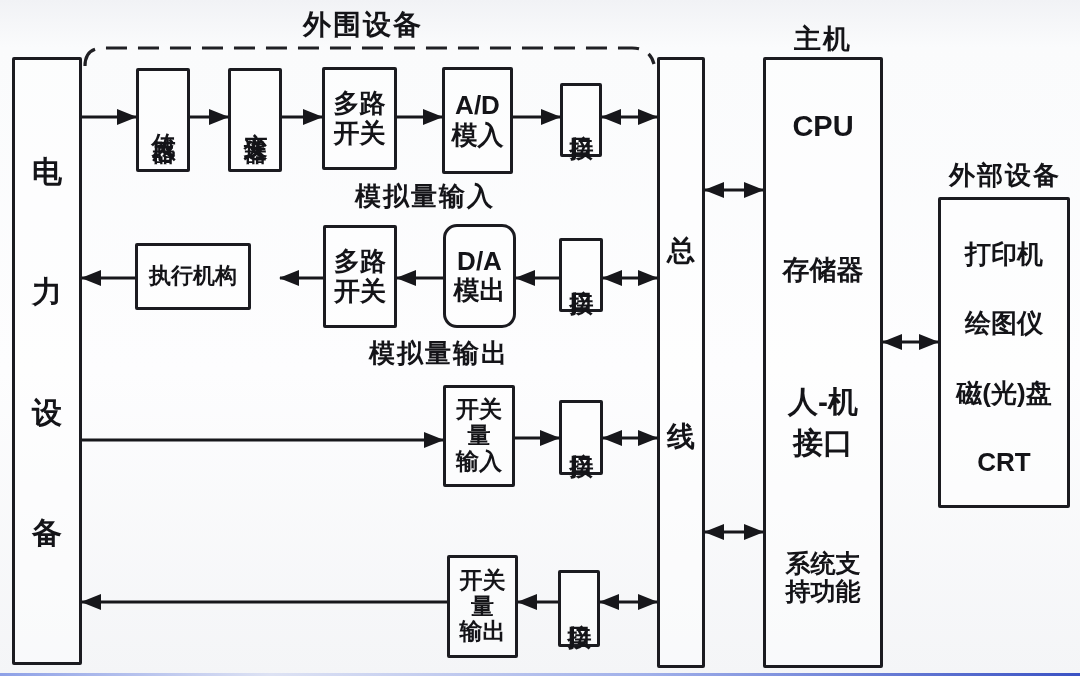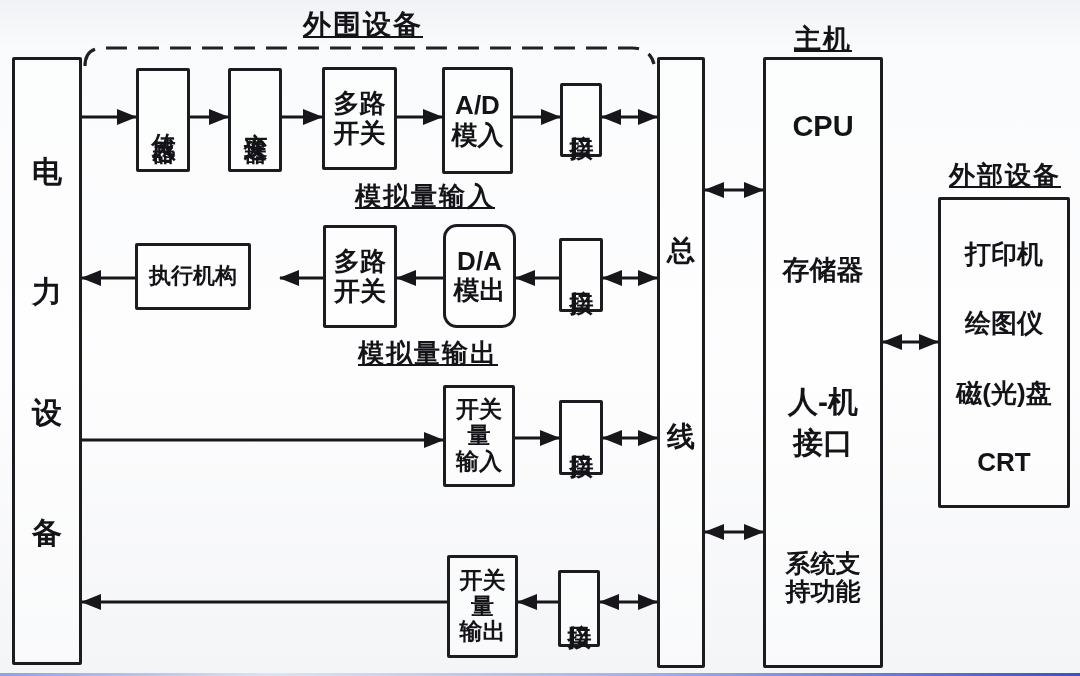--- a/index.html
+++ b/index.html
@@ -17,42 +17,42 @@
     border: 3px solid #1b1b20;
     border-radius: 2px;
     background: rgba(255,255,255,0.45);
     display: flex; flex-direction: column;
     align-items: center; justify-content: center;
     font-weight: 700; text-align: center;
     line-height: 1.12;
   }
   .vcol { justify-content: space-between; }
   .vtext { writing-mode: vertical-rl; text-orientation: upright; letter-spacing: 4px; }
-  .glabel { position: absolute; font-weight: 700; text-align: center; letter-spacing: 2px; text-decoration: underline; }
+  .glabel { position: absolute; font-weight: 700; text-align: center; letter-spacing: 2px; }
   .hostitem { position: absolute; left: 0; right: 0; text-align: center; transform: translateY(-50%); font-weight:700; }
   .overlay { position: absolute; left: 0; top: 0; pointer-events: none; }
   .overlay line { stroke: #17171b; stroke-width: 3; }
   .overlay .arr { marker-end: url(#ah); }
   .overlay .dbl { marker-end: url(#ah); marker-start: url(#ah); }
   .dash { fill: none; stroke: #202024; stroke-width: 3.2; stroke-dasharray: 21 11; }
   .blue-edge {
     position: absolute; left: 0; bottom: 0; width: 100%; height: 3px;
     background: linear-gradient(90deg, rgba(58,91,217,.55), rgba(58,91,217,.12) 25%, rgba(58,91,217,.45) 60%, rgba(38,64,190,.9) 100%);
   }
 </style>
 </head>
 <body>
 
 <div class="canvas">
 
   <div class="glabel" style="left:293px; top:6px; width:140px; font-size:28px;">外围设备</div>
   <div class="glabel" style="left:781px; top:21px; width:84px; font-size:27px;">主机</div>
   <div class="glabel" style="left:942px; top:158px; width:126px; font-size:26px;">外部设备</div>
   <div class="glabel" style="left:344px; top:179px; width:162px; font-size:26px;">模拟量输入</div>
-  <div class="glabel" style="left:347px; top:336px; width:162px; font-size:26px;">模拟量输出</div>
+  <div class="glabel" style="left:347px; top:336px; width:162px; font-size:26px;text-align:right;">模拟量输出</div>
 
   <div class="box vcol" style="left:12px; top:57px; width:70px; height:608px; font-size:30px; padding:95px 0 112px 0;">
     <span>电</span>
     <span>力</span>
     <span>设</span>
     <span>备</span>
   </div>
 
   <div class="box" style="left:136px; top:68px; width:54px; height:104px; font-size:24px;">
     <span class="vtext">传感器</span>

